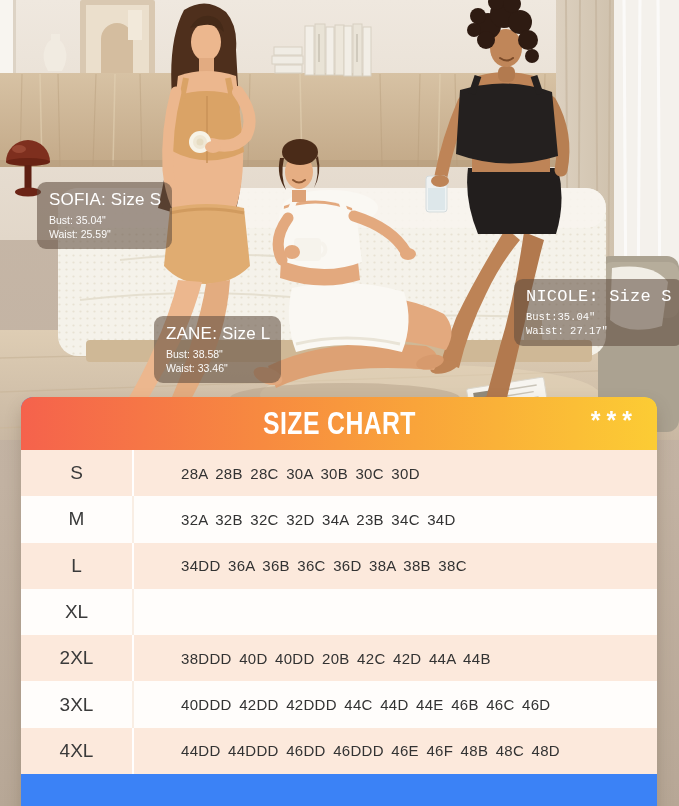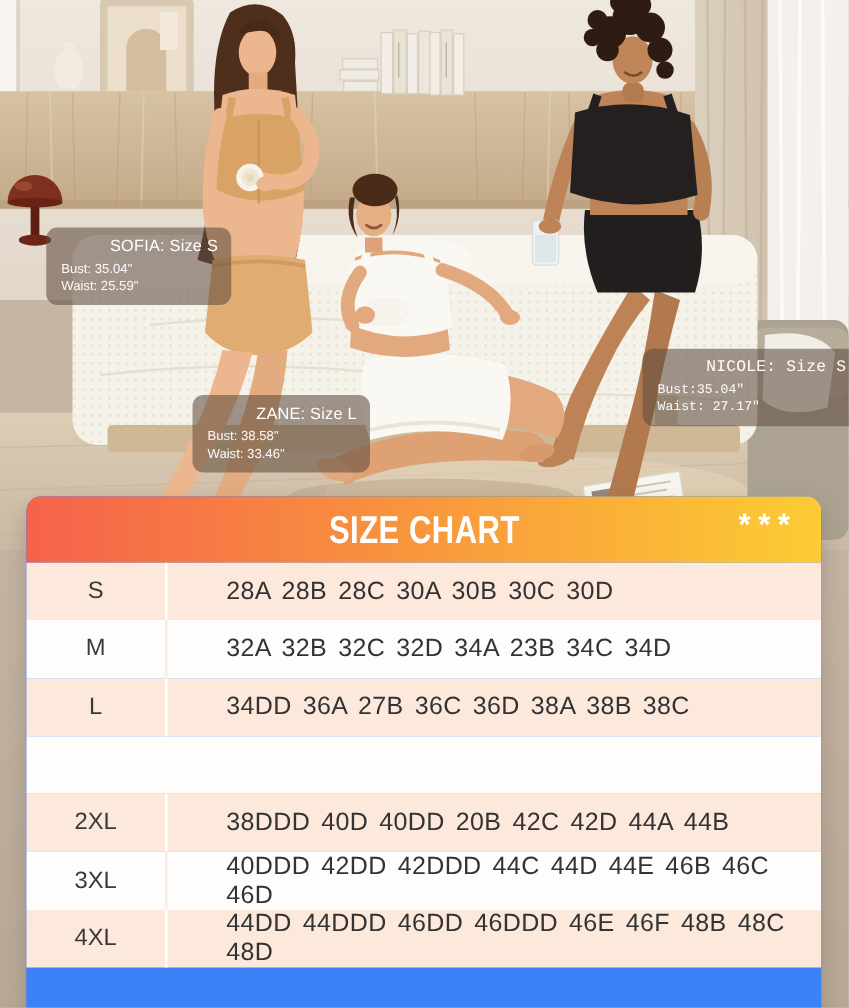--- a/index.html
+++ b/index.html
@@ -7,21 +7,21 @@
        font-family:"Liberation Sans","DejaVu Sans",sans-serif;
        background:linear-gradient(180deg,#C8B9A9 0%,#C2B2A2 60%,#B7A796 100%);}
   .page{position:absolute;inset:0;width:679px;height:806px;}
 
   
   .scene{position:absolute;left:0;top:0;width:679px;height:440px;}
 
   
   .chip{position:absolute;background:rgba(97,77,63,.58);border-radius:9px;color:#fff;
         padding:7px 11px 8px 12px;line-height:1.3;white-space:nowrap;z-index:5;}
-  .chip .t{font-size:13px;margin-bottom:3px;letter-spacing:.2px;margin-left:39px;}
+  .chip .t{font-size:17px;margin-bottom:3px;letter-spacing:.2px;}
   .chip .m{font-size:10.5px;opacity:.96;}
   .chip-sofia{left:37px;top:182px;}
   .chip-zane{left:154px;top:316px;}
   .chip-nicole{left:514px;top:279px;min-width:112px;font-family:Liberation Mono, monospace;}
 
   
   .card{position:absolute;left:21px;top:397px;width:636px;height:472px;border-radius:12px;
         overflow:hidden;box-shadow:0 8px 16px rgba(90,70,50,.25);z-index:10;background:#3b82f6;}
   .card-header{position:relative;height:53px;display:flex;align-items:center;justify-content:center;
         background:linear-gradient(90deg,#F5624C 0%,#F78A40 38%,#F9A43A 62%,#FCCC34 100%);}
@@ -30,21 +30,21 @@
   .stars{position:absolute;right:19px;top:9px;color:#fff;font-size:25px;font-weight:700;
         letter-spacing:6px;}
   .rows{height:324px;display:flex;flex-direction:column;}
   .row{flex:1;display:flex;align-items:center;}
   .row:nth-child(odd){background:#FCE9DC;}
   .row:nth-child(even){background:#FFFDFB;}
   .cell-size{width:111px;flex:0 0 111px;text-align:center;font-size:19px;color:#3A3A3A;
         align-self:stretch;display:flex;align-items:center;justify-content:center;}
   .row:nth-child(odd) .cell-size{border-right:2px solid rgba(255,255,255,.95);}
   .row:nth-child(even) .cell-size{border-right:2px solid #F9EEE4;}
-  .cell-values{padding-left:47px;font-size:20px;color:#333;letter-spacing:.3px;word-spacing:3px;}
+  .cell-values{padding-left:47px;font-size:15px;color:#333;letter-spacing:.3px;word-spacing:3px;}
 </style>
 </head>
 <body>
 
 <div class="page">
 
   <svg class="scene" width="679" height="440" viewBox="0 0 679 440">
     <defs>
       <linearGradient id="wallG" x1="0" y1="0" x2="0" y2="1">
           <stop offset="0" stop-color="#EFE8DF"></stop>
@@ -301,23 +301,24 @@
       <div class="row">
         <div class="cell-size">S</div>
         <div class="cell-values">28A 28B 28C 30A 30B 30C 30D</div>
       </div>
       <div class="row">
         <div class="cell-size">M</div>
         <div class="cell-values">32A 32B 32C 32D 34A 23B 34C 34D</div>
       </div>
       <div class="row">
         <div class="cell-size">L</div>
-        <div class="cell-values">34DD 36A 27B 36C 36D 38A 38B 38C</div>
-      </div>
-      <div class="row">
+        <div class="cell-values">34DD 36A 36B 36C 36D 38A 38B 38C</div>
+      </div>
+      <div class="row">
+        <div class="cell-size">XL</div>
       </div>
       <div class="row">
         <div class="cell-size">2XL</div>
         <div class="cell-values">38DDD 40D 40DD 20B 42C 42D 44A 44B</div>
       </div>
       <div class="row">
         <div class="cell-size">3XL</div>
         <div class="cell-values">40DDD 42DD 42DDD 44C 44D 44E 46B 46C 46D</div>
       </div>
       <div class="row">

